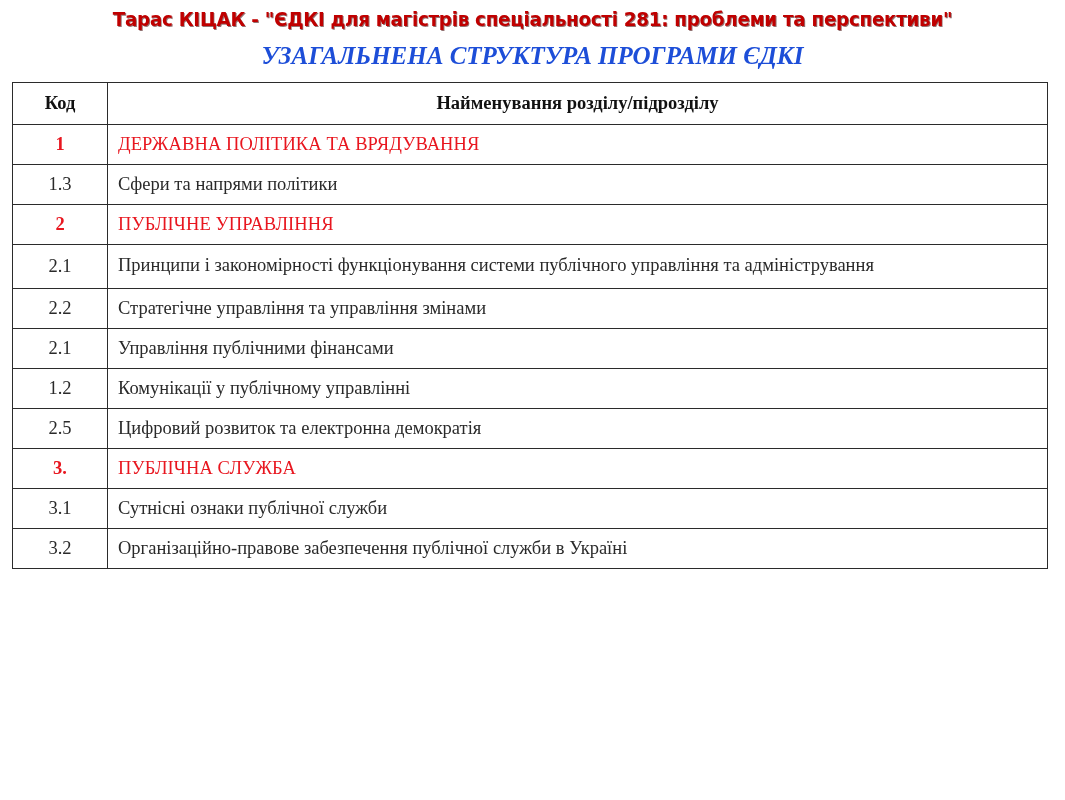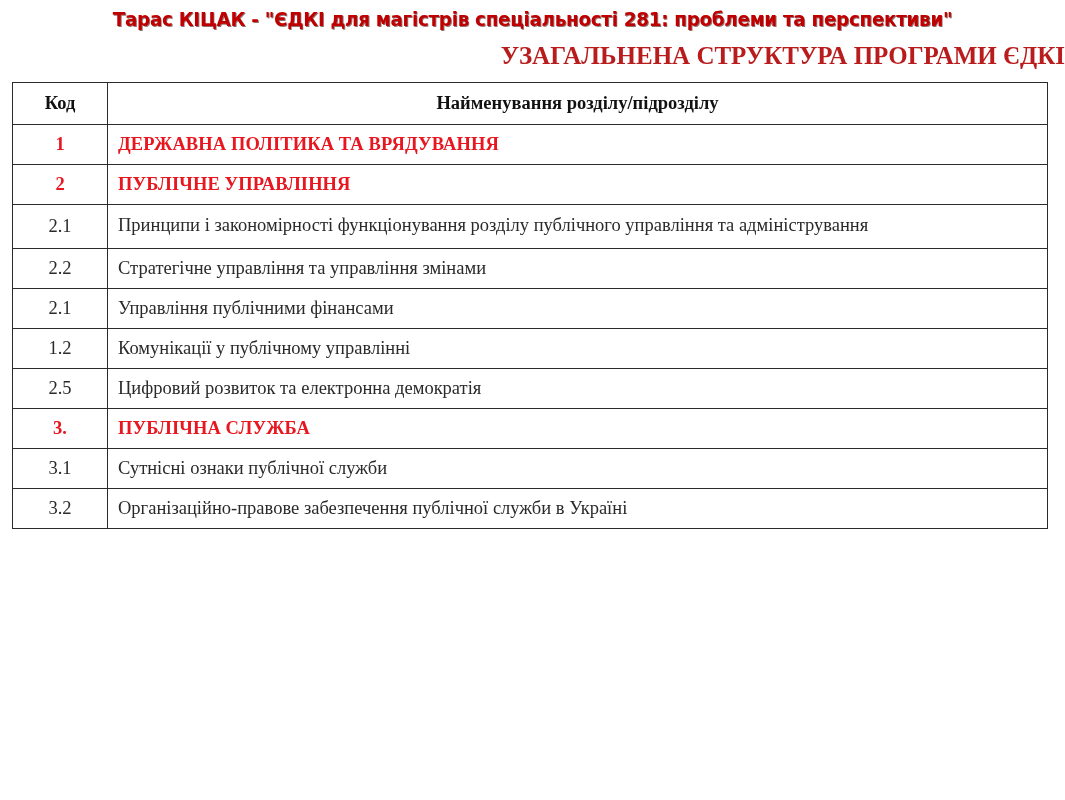--- a/index.html
+++ b/index.html
@@ -35,27 +35,28 @@
     color: #C00000;
     text-shadow: 1px 1px 0 rgba(60,0,0,0.55);
     white-space: nowrap;
     transform: scaleX(0.94);
     transform-origin: center top;
   }
 
   .section-title {
     margin: 0;
     padding: 11px 0 9px 0;
-    text-align: right;
+    text-align: center;
     font-family: "Liberation Serif", "DejaVu Serif", serif;
     font-weight: 700;
     font-size: 25px;
     line-height: 28px;
-    color: #b91c1c;
+    color: #1d4ed8;
     white-space: nowrap;
+    font-style: italic;
   }
 
   
   .table-wrap {
     position: absolute;
     left: 12px;
     top: 82px;
     width: 1035px;
   }
 
@@ -100,21 +101,21 @@
     color: #2a2a2a;
   }
 
   
   tr.chapter td.c-code {
     color: #E8161F;
     font-weight: 700;
   }
   tr.chapter td.c-name {
     color: #E8161F;
-    font-weight: 700;
+    font-weight: 400;
     letter-spacing: 0.1px;
   }
 
   
   tr.justified td.c-name {
     text-align: justify;
     text-align-last: left;
     padding-right: 3px;
     line-height: 33px;
     padding-top: 4px;
@@ -140,27 +141,31 @@
         <tr>
           <th class="h-code">Код</th>
           <th class="h-name">Найменування розділу/підрозділу</th>
         </tr>
       </thead>
       <tbody id="table-body">
           <tr class="chapter">
             <td class="c-code">1</td>
             <td class="c-name">ДЕРЖАВНА ПОЛІТИКА ТА ВРЯДУВАННЯ</td>
           </tr>
+          <tr>
+            <td class="c-code">1.3</td>
+            <td class="c-name">Сфери та напрями політики</td>
+          </tr>
           <tr class="chapter">
             <td class="c-code">2</td>
             <td class="c-name">ПУБЛІЧНЕ УПРАВЛІННЯ</td>
           </tr>
           <tr class="justified">
             <td class="c-code">2.1</td>
-            <td class="c-name">Принципи і закономірності функціонування розділу публічного управління та адміністрування</td>
+            <td class="c-name">Принципи і закономірності функціонування системи публічного управління та адміністрування</td>
           </tr>
           <tr>
             <td class="c-code">2.2</td>
             <td class="c-name">Стратегічне управління та управління змінами</td>
           </tr>
           <tr>
             <td class="c-code">2.1</td>
             <td class="c-name">Управління публічними фінансами</td>
           </tr>
           <tr>

